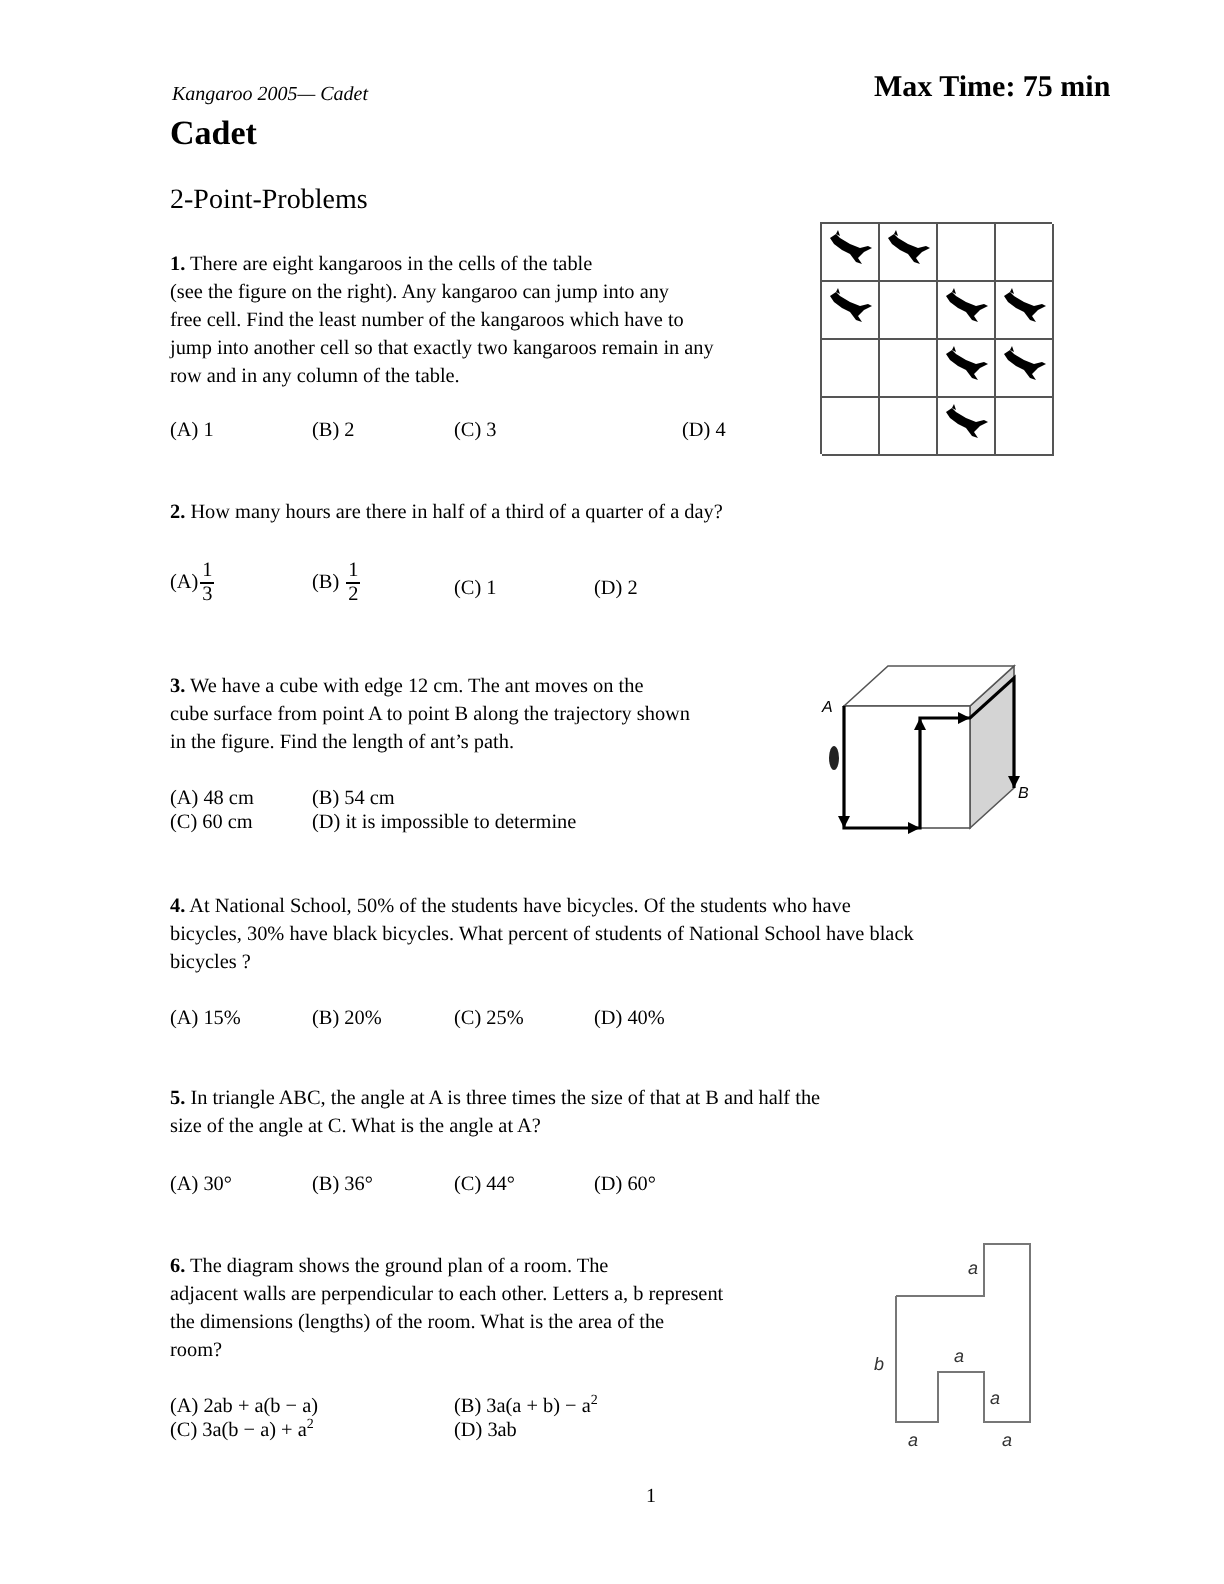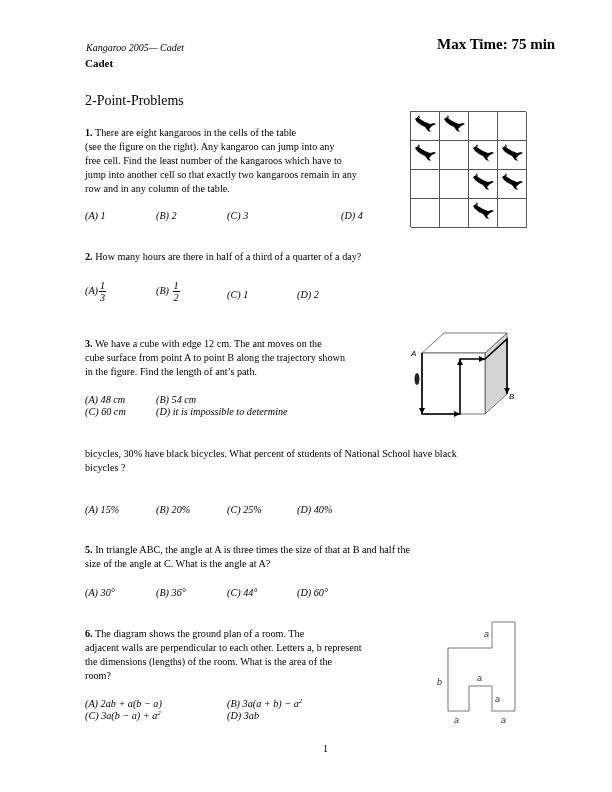--- a/index.html
+++ b/index.html
@@ -1,26 +1,26 @@
 <!DOCTYPE html>
 <html><head>
 <meta charset="utf-8">
 <style>
   html, body { margin:0; padding:0; background:#ffffff; }
   body { width:612px; height:792px; position:relative; overflow:hidden;
          font-family:"Liberation Serif", "DejaVu Serif", serif; color:#000; }
   .abs { position:absolute; }
   .hdr-left { left:86px; top:42px; font-size:10px; font-style:italic; }
   .hdr-right { left:437px; top:36px; font-size:15px; font-weight:bold; }
-  .title { left:85px; top:57px; font-size:11px; font-weight:bold; }
+  .title { left:85px; top:57px; font-size:17px; font-weight:bold; }
   .section { left:85px; top:93px; font-size:14px; }
   .q { position:absolute; left:85px; font-size:10.2px; line-height:14px; }
   .q b { font-weight:bold; }
   .opts { position:absolute; left:85px; font-size:10.2px; line-height:13px; }
-  .opt { position:absolute; white-space:nowrap;font-style:italic; }
+  .opt { position:absolute; white-space:nowrap; }
   .frac { display:inline-block; vertical-align:middle; text-align:center; line-height:11px; margin-left:1px; }
   .frac .num { display:block; border-bottom:0.8px solid #000; padding:0 1px; }
   .frac .den { display:block; padding:0 1px; }
   sup { font-size:7px; vertical-align:4px; line-height:0; }
   .grid { position:absolute; left:410px; top:111px; width:116px; height:116px;
           display:grid; grid-template-columns:repeat(4,29px); grid-template-rows:repeat(4,29px);
           border-left:1px solid #555; border-top:1px solid #555; box-sizing:border-box; }
   .cell { border-right:1px solid #555; border-bottom:1px solid #555; display:flex; align-items:center; justify-content:center; }
   .pagenum { left:323px; top:743px; font-size:10px; }
   svg text { font-family:"Liberation Sans", sans-serif; }
@@ -144,20 +144,21 @@
   <polygon points="57,40 63,40 60,34" fill="#000"></polygon>
   <polygon points="79,31 79,37 85,34" fill="#000"></polygon>
   <polygon points="104,63 110,63 107,69" fill="#000"></polygon>
 
   <ellipse cx="17" cy="54" rx="2.5" ry="6" fill="#222"></ellipse>
   <text x="11" y="31" font-size="8" font-style="italic">A</text>
   <text x="109" y="74" font-size="8" font-style="italic">B</text>
 </svg>
 
 <div class="q" style="top:447px;">
+  <div><b>4.</b> <span>At National School, 50% of the students have bicycles. Of the students who have</span></div>
   <div>bicycles, 30% have black bicycles. What percent of students of National School have black</div>
   <div>bicycles ?</div>
 </div>
 <div class="opts" style="top:503px;">
   <span class="opt" style="left:0;">(A) 15%</span>
   <span class="opt" style="left:71px;">(B) 20%</span>
   <span class="opt" style="left:142px;">(C) 25%</span>
   <span class="opt" style="left:212px;">(D) 40%</span>
 </div>
 

